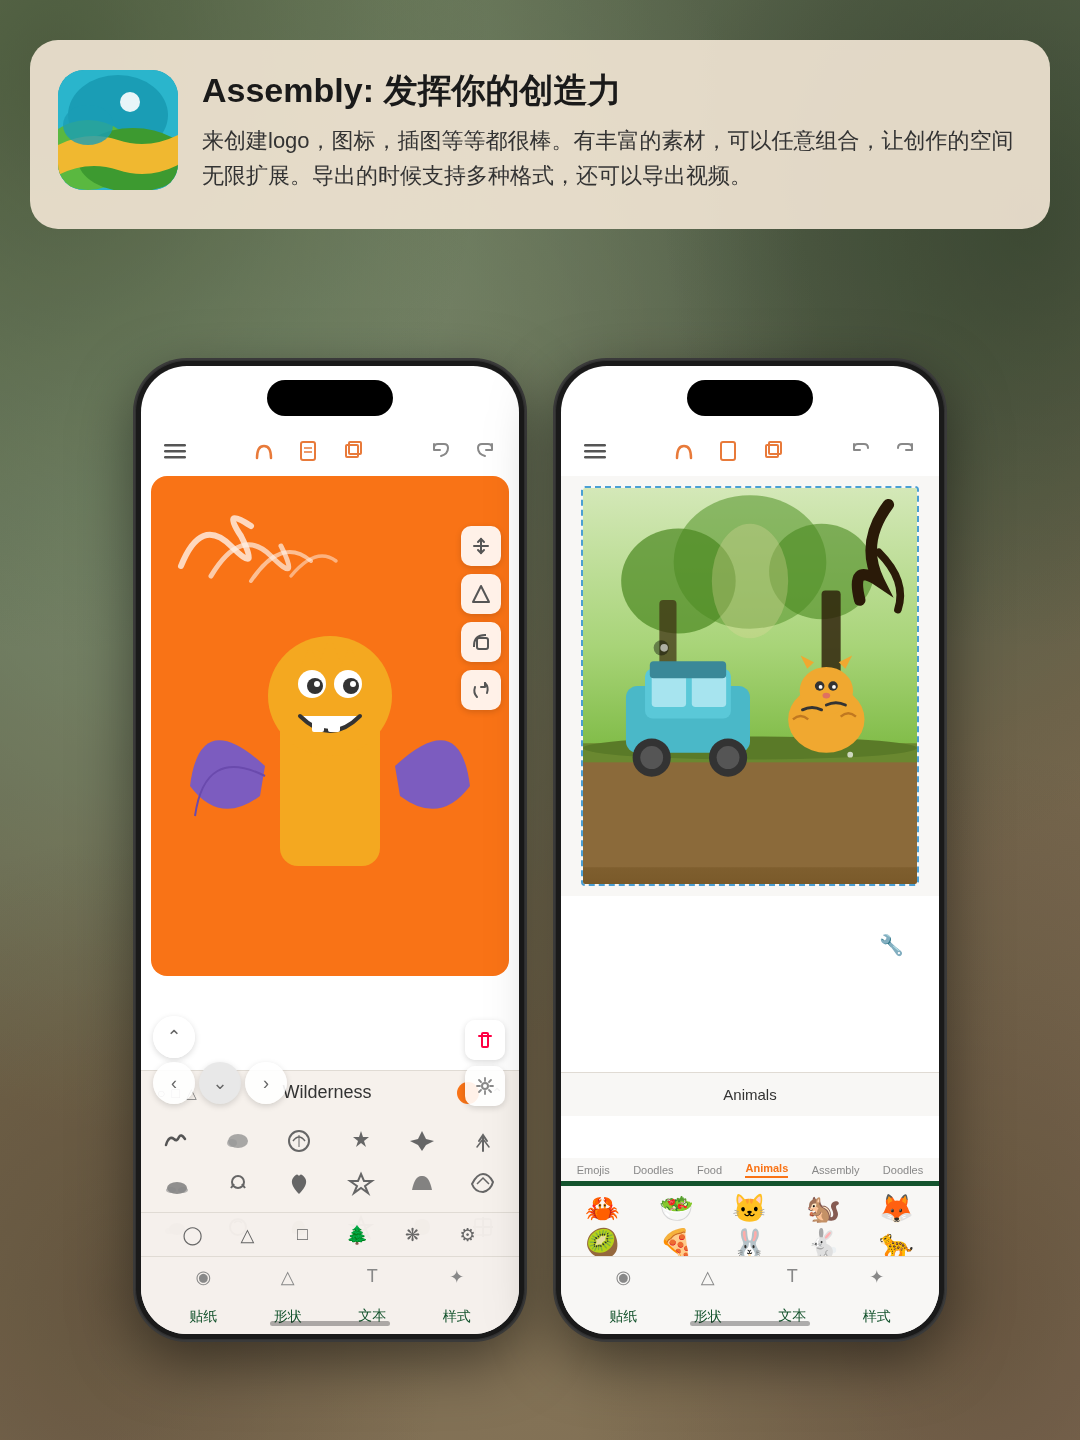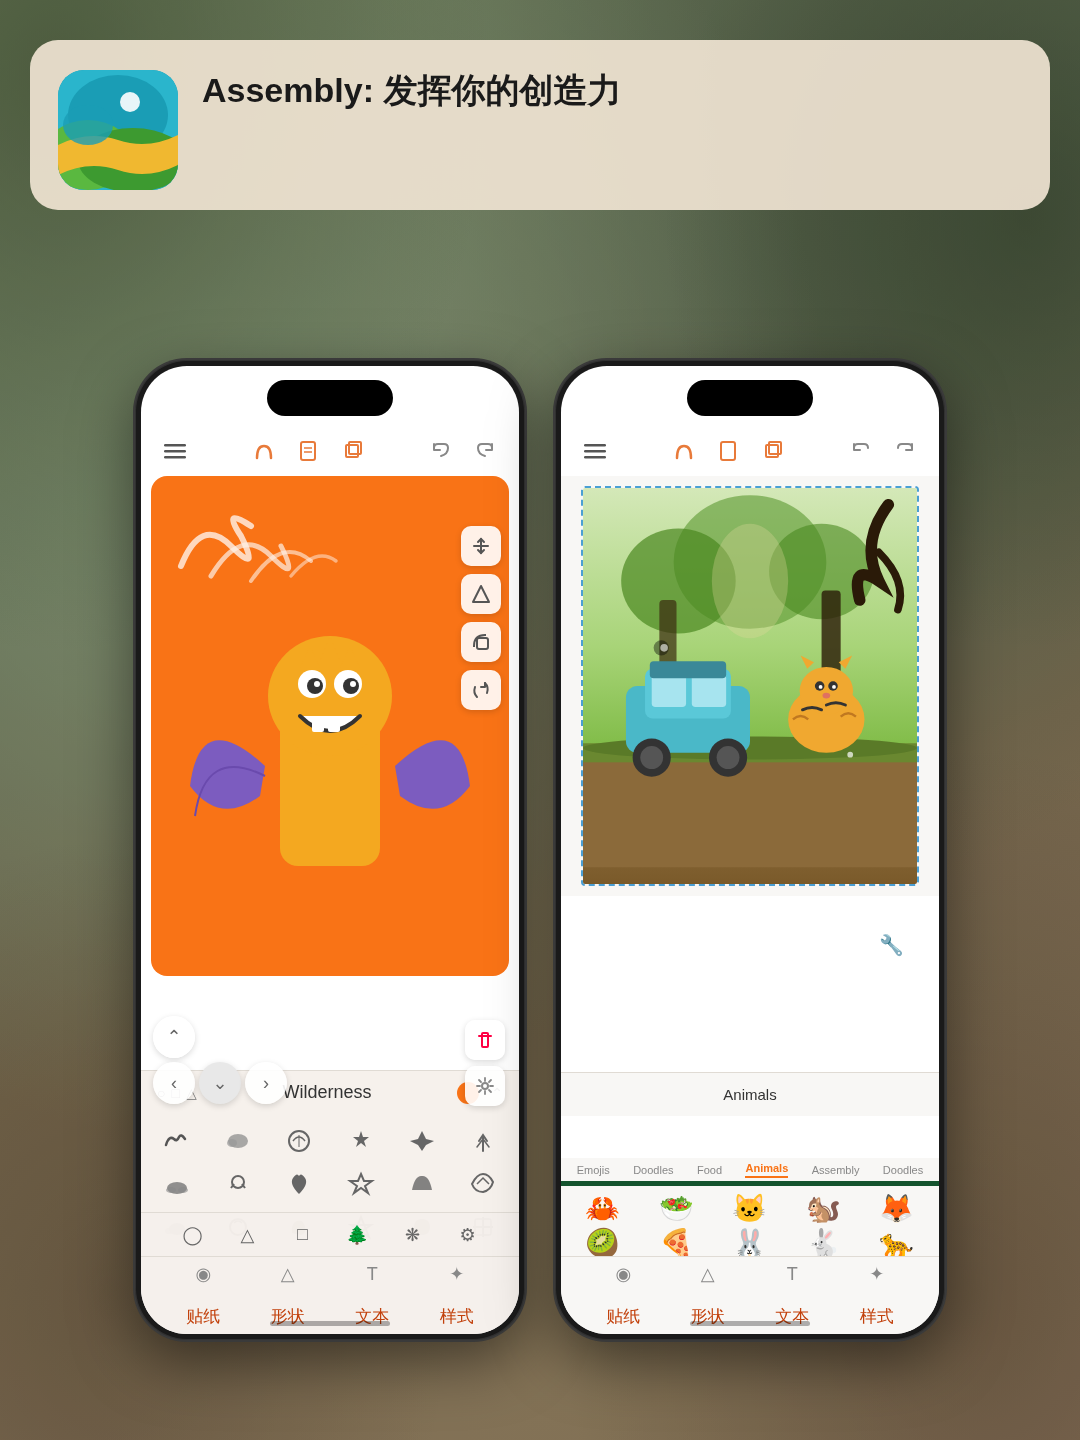--- a/index.html
+++ b/index.html
@@ -37,21 +37,21 @@
     }
 
     
     .info-card {
       position: absolute;
       top: 40px;
       left: 30px;
       right: 30px;
       background: rgba(240, 228, 210, 0.92);
       border-radius: 28px;
-      padding: 30px 32px 20px 28px;
+      padding: 30px 32px 36px 28px;
       display: flex;
       gap: 24px;
       align-items: flex-start;
     }
 
     .app-icon {
       width: 120px;
       height: 120px;
       border-radius: 26px;
       flex-shrink: 0;
@@ -344,22 +344,22 @@
 
     .nav-tab {
       display: flex;
       flex-direction: column;
       align-items: center;
       gap: 4px;
       flex: 1;
     }
 
     .nav-tab-label {
-      font-size: 17px;
-      color: #c2410c;
+      font-size: 14px;
+      color: #14532d;
       margin-top: 16px;
     }
 
     
     .tool-row {
       position: absolute;
       bottom: 78px;
       left: 0;
       right: 0;
       height: 44px;
@@ -547,20 +547,21 @@
       <path d="M0 75 Q30 60 60 70 Q90 80 120 65 L120 95 Q90 110 60 100 Q30 90 0 105 Z" fill="#f0b830"></path>
 
       <circle cx="72" cy="32" r="10" fill="white" opacity="0.9"></circle>
 
       <ellipse cx="30" cy="55" rx="25" ry="20" fill="#1a9db5" opacity="0.8"></ellipse>
     </svg>
   </div>
 
   <div class="card-text">
     <div class="card-title">Assembly: 发挥你的创造力</div>
+    <div class="card-desc">来创建logo，图标，插图等等都很棒。有丰富的素材，可以任意组合，让创作的空间无限扩展。导出的时候支持多种格式，还可以导出视频。</div>
   </div>
 </div>
 
 <div class="phones-container">
 
   <div class="phone">
     <div class="phone-screen">
       <div class="dynamic-island"></div>
 
       <div class="phone-toolbar">

